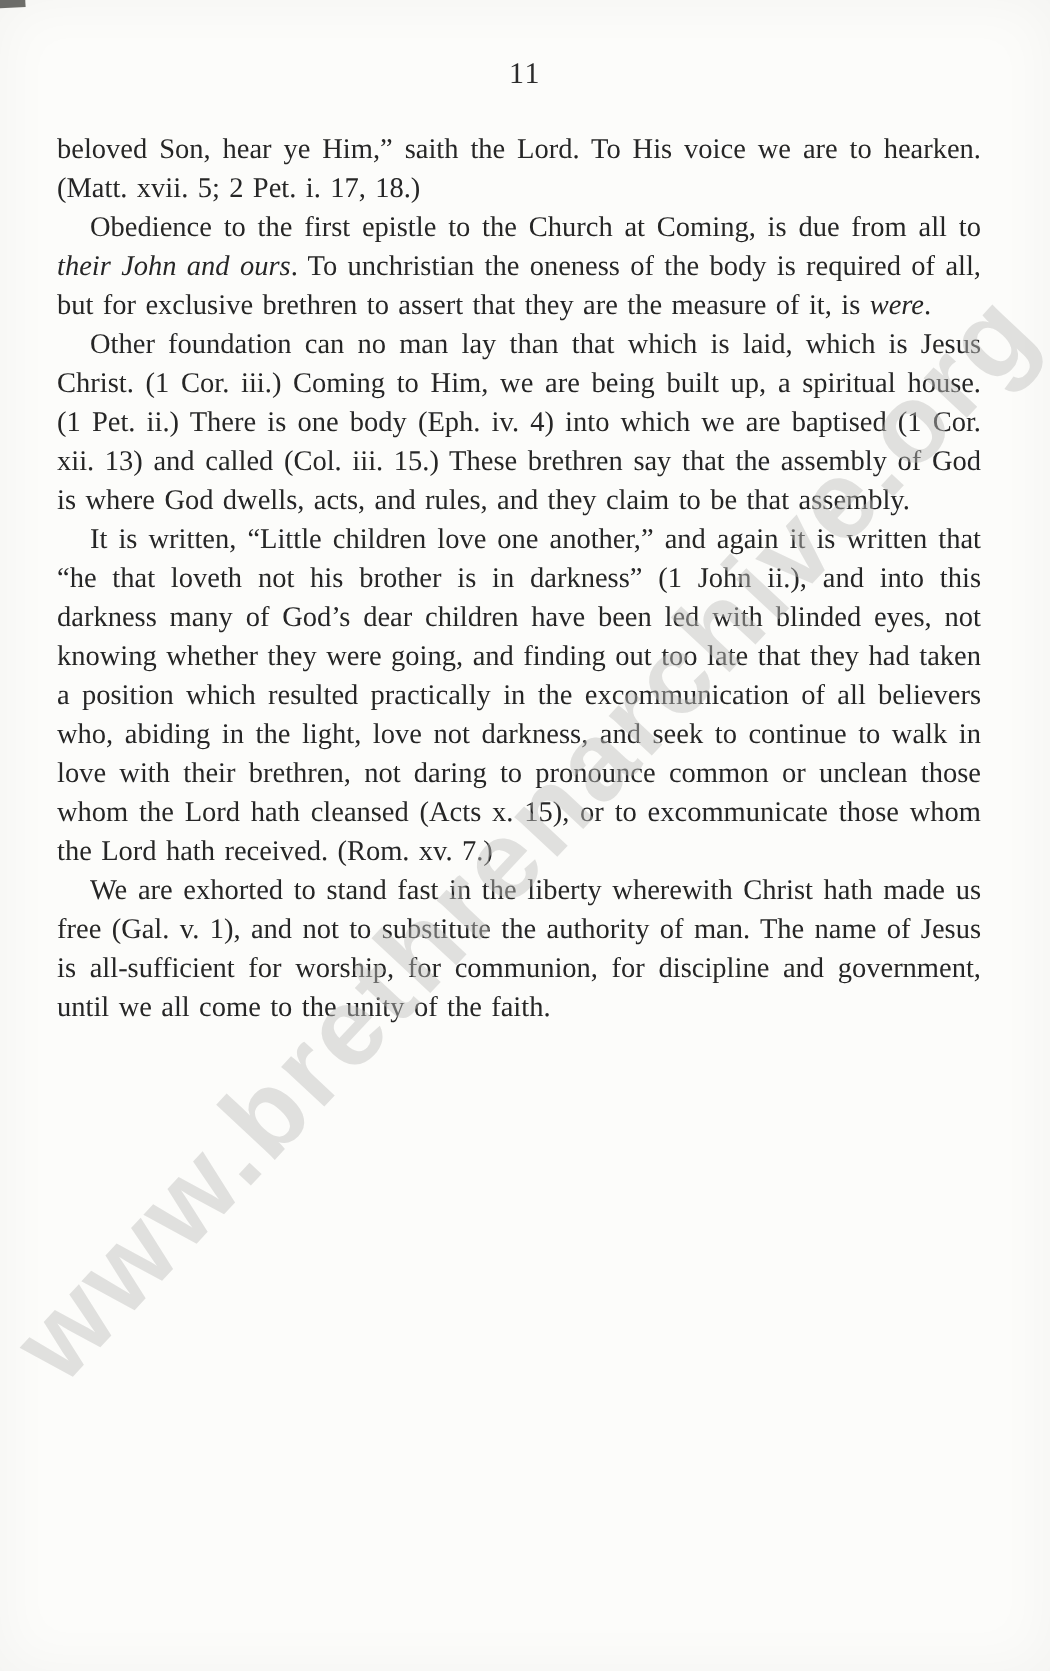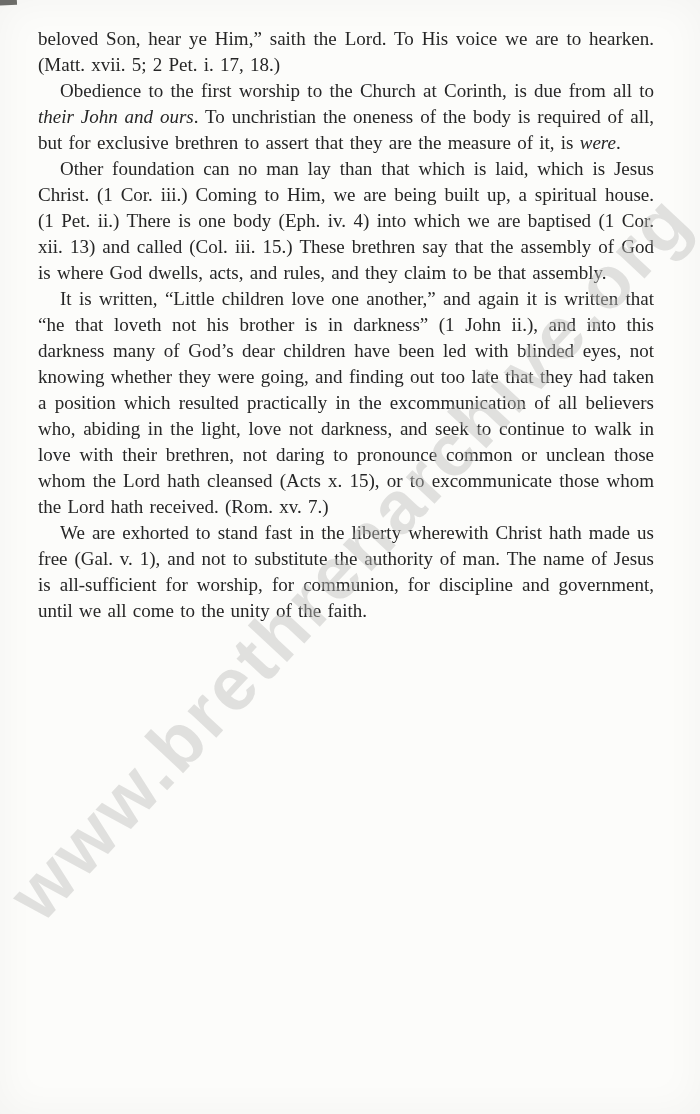--- a/index.html
+++ b/index.html
@@ -63,21 +63,22 @@
     color: rgba(190, 190, 188, 0.45);
     pointer-events: none;
     z-index: 5;
   }
 </style>
 </head>
 <body>
 
 <div class="page">
   <div class="scan-artifact"></div>
+  <div class="page-number">11</div>
   <div class="text-block">
       <p class="para"><span>beloved Son, hear ye Him,” saith the Lord.  To His voice we are to hearken.  (Matt. xvii. 5; 2 Pet. i. 17, 18.)</span></p>
-      <p class="para indent"><span>Obedience to the first worship to the Church at Corinth, is due from all to </span><span class="italic">their John and ours</span><span>.  To unchristian the oneness of the body is required of all, but for exclusive brethren to assert that they are the measure of it, is </span><span class="italic">were</span><span>.</span></p>
+      <p class="para indent"><span>Obedience to the first epistle to the Church at Coming, is due from all to </span><span class="italic">their John and ours</span><span>.  To unchristian the oneness of the body is required of all, but for exclusive brethren to assert that they are the measure of it, is </span><span class="italic">were</span><span>.</span></p>
       <p class="para indent"><span>Other foundation can no man lay than that which is laid, which is Jesus Christ.  (1 Cor. iii.)  Coming to Him, we are being built up, a spiritual house.  (1 Pet. ii.)  There is one body (Eph. iv. 4) into which we are baptised (1 Cor. xii. 13) and called (Col. iii. 15.)  These brethren say that the assembly of God is where God dwells, acts, and rules, and they claim to be that assembly.</span></p>
       <p class="para indent"><span>It is written, “Little children love one another,” and again it is written that “he that loveth not his brother is in darkness” (1 John ii.), and into this darkness many of God’s dear children have been led with blinded eyes, not knowing whether they were going, and finding out too late that they had taken a position which resulted practically in the excommunication of all believers who, abiding in the light, love not darkness, and seek to continue to walk in love with their brethren, not daring to pronounce common or unclean those whom the Lord hath cleansed (Acts x. 15), or to excommunicate those whom the Lord hath received.  (Rom. xv. 7.)</span></p>
       <p class="para indent"><span>We are exhorted to stand fast in the liberty wherewith Christ hath made us free (Gal. v. 1), and not to substitute the authority of man.  The name of Jesus is all-sufficient for worship, for communion, for discipline and government, until we all come to the unity of the faith.</span></p>
     </div>
   <div class="watermark">www.brethrenarchive.org</div>
 </div>
 
 </body></html>

